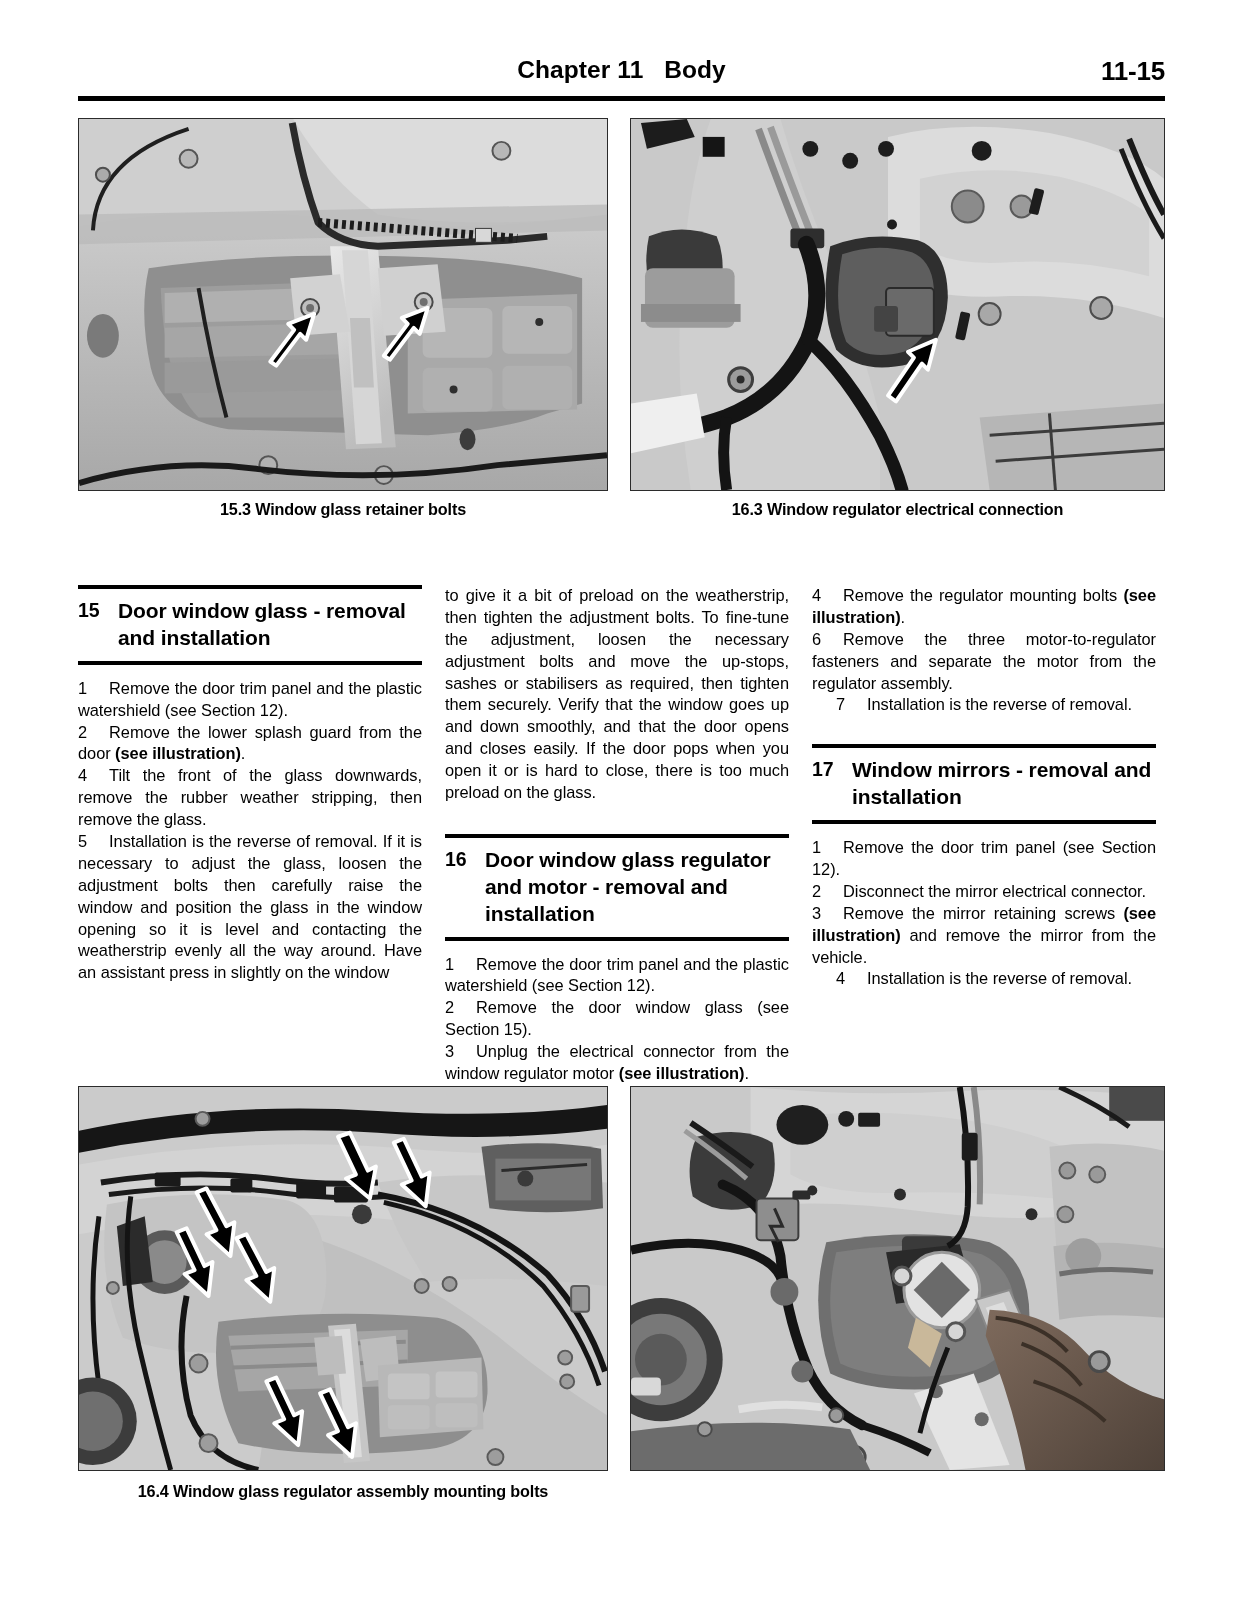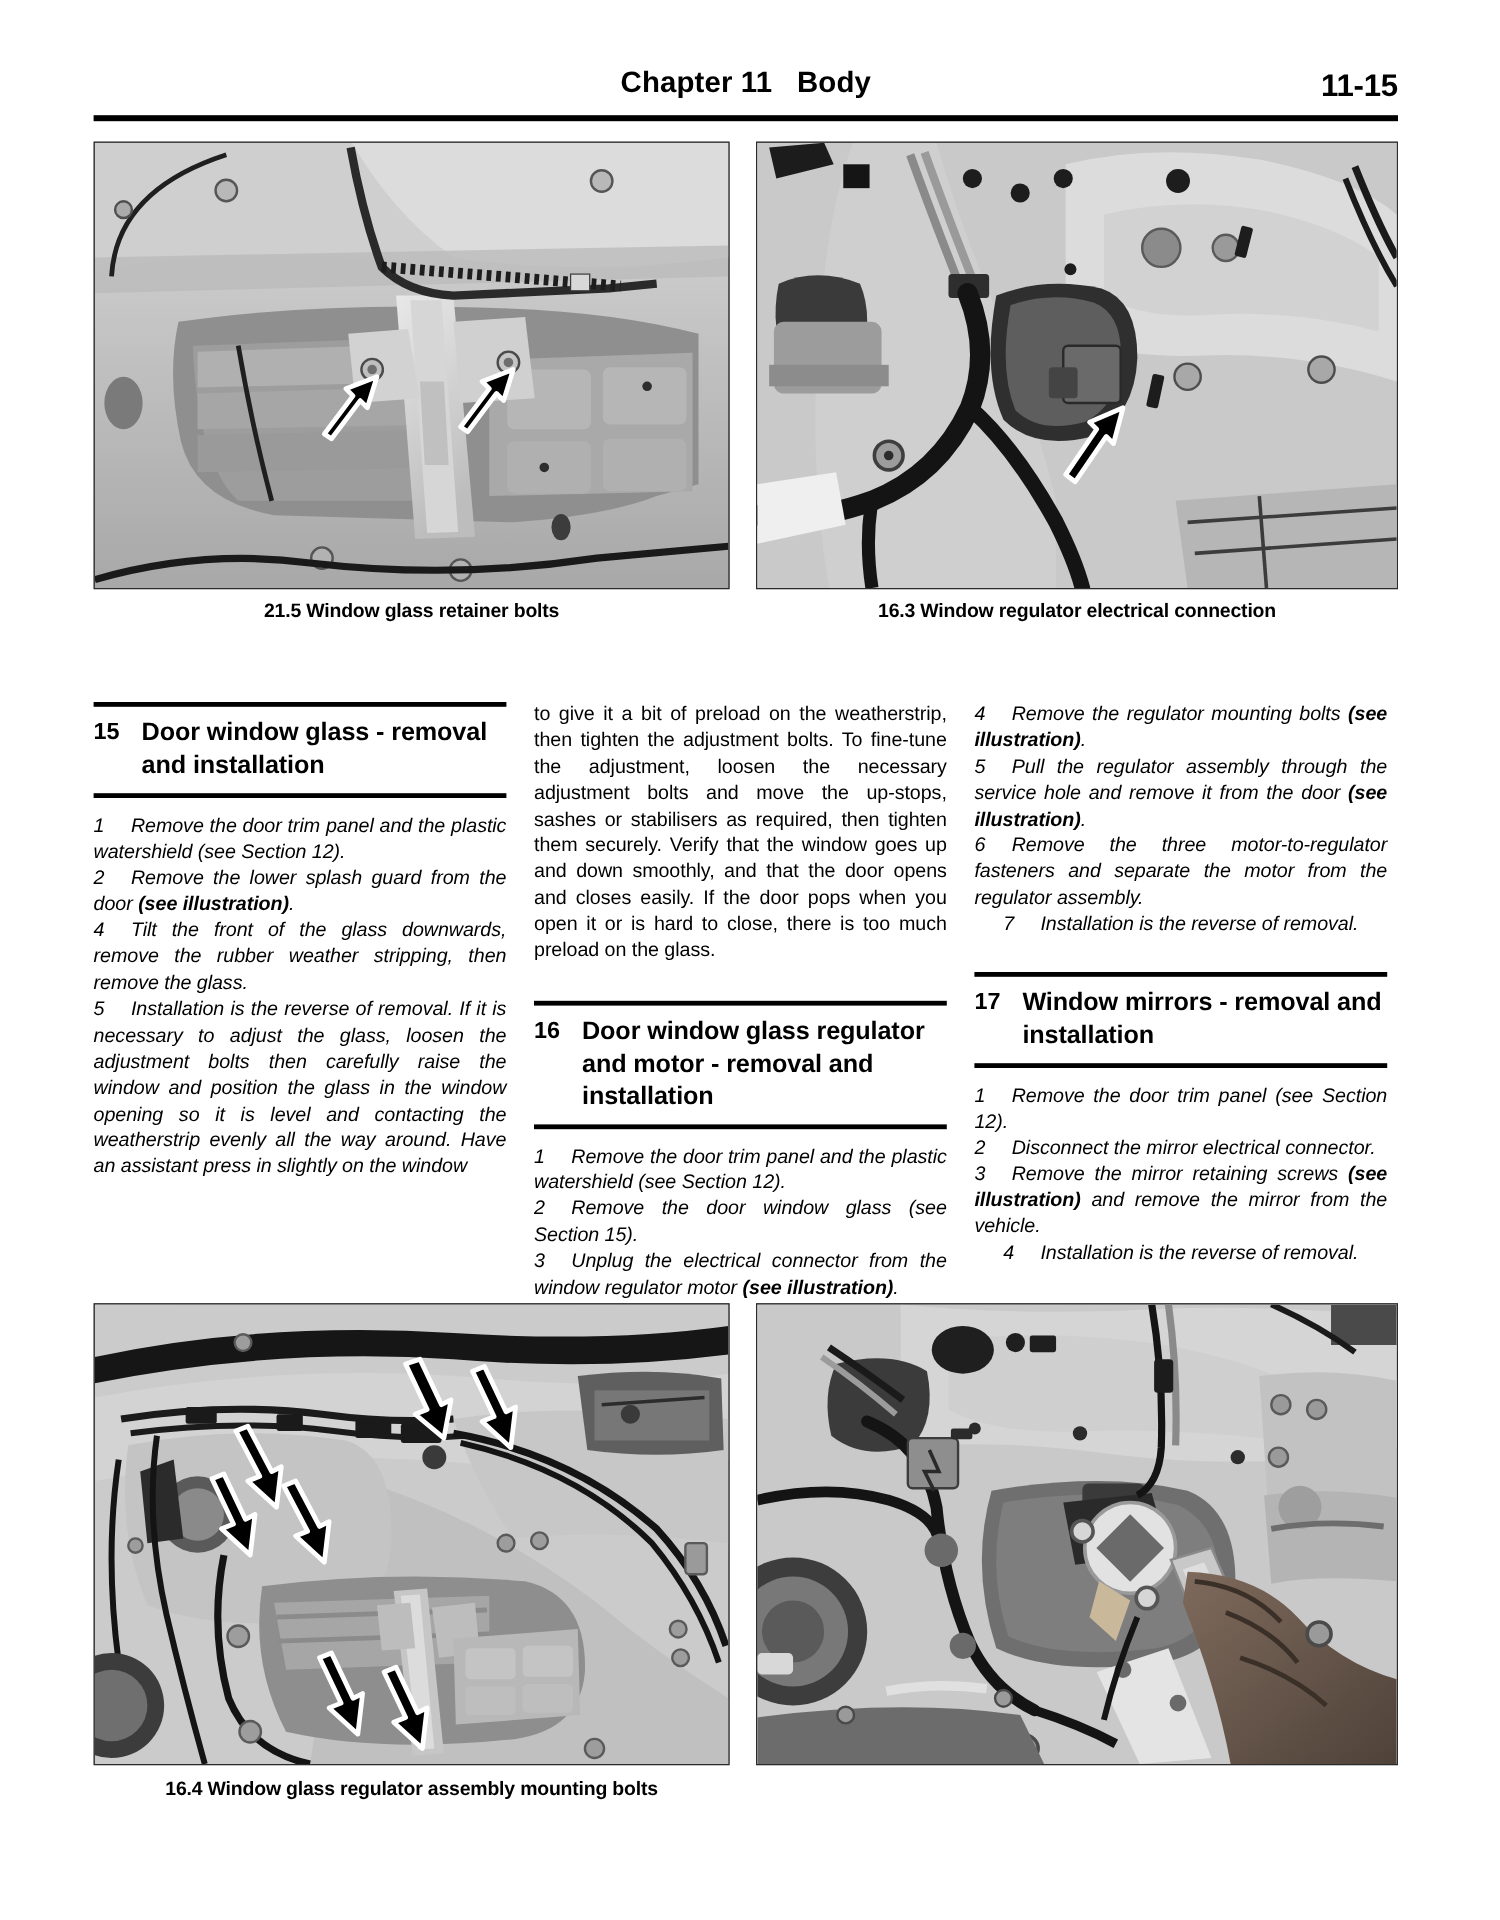--- a/index.html
+++ b/index.html
@@ -123,21 +123,20 @@
   .sec-title {
     font-size: 21px;
     font-weight: bold;
     line-height: 1.28;
     letter-spacing: -0.1px;
     white-space: pre-line;
   }
 
   .body-block {
     margin-top: 13px;
-    font-style: italic;
   }
   .step {
     font-size: 16.4px;
     line-height: 1.335;
     text-align: justify;
     text-justify: inter-word;
     letter-spacing: -0.05px;
     margin: 0;
     hyphens: none;
   }
@@ -238,21 +237,21 @@
 
       <g>
         <path d="M192 244 L216 212 L210 206 L236 196 L228 222 L222 216 L198 248 Z" fill="#000000" stroke="#ffffff" stroke-width="4" stroke-linejoin="round"></path>
       </g>
 
       <g>
         <path d="M306 238 L330 206 L324 200 L350 190 L342 216 L336 210 L312 242 Z" fill="#000000" stroke="#ffffff" stroke-width="4" stroke-linejoin="round"></path>
       </g>
     </svg>
   </div>
-  <div class="caption" id="cap-15-3">21.5 Window glass retainer bolts</div>
+  <div class="caption" id="cap-15-3">15.3 Window glass retainer bolts</div>
 
   <div class="photo" id="photo-16-3">
     <svg viewBox="0 0 535 373" preserveAspectRatio="none" aria-hidden="true">
       <defs>
         <linearGradient id="g2a" x1="0" y1="0" x2="0.2" y2="1">
           <stop offset="0" stop-color="#d5d5d5"></stop>
             <stop offset="1" stop-color="#adadad"></stop>
         </linearGradient>
       </defs>
       <rect x="0" y="0" width="535" height="373" fill="url(#g2a)"></rect>
@@ -370,23 +369,20 @@
         <span class="num">3</span><span>Unplug the electrical connector from the window regulator motor </span><b>(see illustration)</b><span>.</span>
       </p>
     </div>
   </div>
 
   <div class="col" id="col-3">
 
     <div class="body-block" style="margin-top:0">
       <p class="step">
         <span class="num">4</span><span>Remove the regulator mounting bolts </span><b>(see illustration)</b><span>.</span>
-      </p>
-      <p class="step">
-        <span class="num">5</span><span>Pull the regulator assembly through the service hole and remove it from the door </span><b>(see illustration)</b><span>.</span>
       </p>
       <p class="step">
         <span class="num">6</span><span>Remove the three motor-to-regulator fasteners and separate the motor from the regulator assembly.</span>
       </p>
       <p class="step lastline">
         <span class="num">7</span><span>Installation is the reverse of removal.</span>
       </p>
     </div>
 
     <div class="gap-17"></div>

